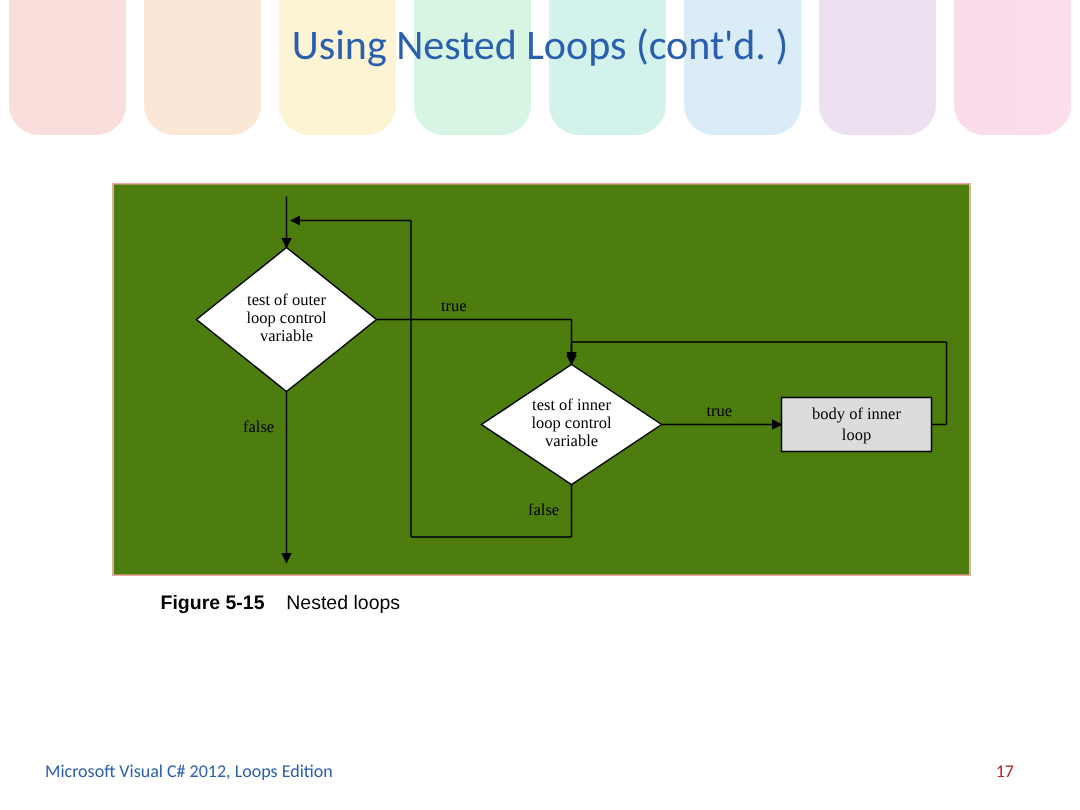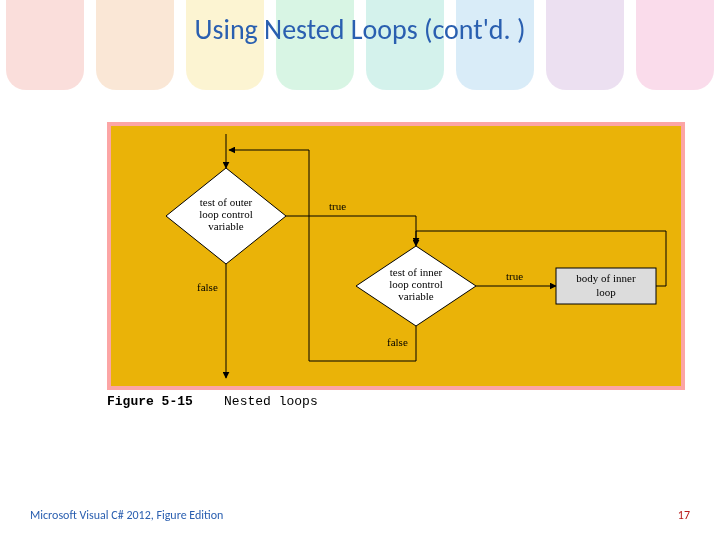--- a/index.html
+++ b/index.html
@@ -36,59 +36,58 @@
     font-size: 28px;
     color: #2a5fb0;
     z-index: 2;
   }
   .figure-frame {
     position: absolute;
     left: 75px;
     top: 122px;
     width: 570px;
     height: 260px;
-    border: 4px solid #fca5a5;
-    background: #eab308;
+    border: 1px solid #fca5a5;
+    background: #4d7c0f;
     z-index: 2;
-    margin-left: 32px;
   }
   .svg-diagram {
     width: 100%;
     height: 100%;
     display: block;
   }
   .diag-text {
     font-family: "Times New Roman", serif;
     font-size: 11px;
     fill: #000;
   }
   .caption {
     position: absolute;
     left: 75px;
     top: 394px;
-    font-family: Liberation Mono, monospace;
+    font-family: Liberation Sans, sans-serif;
     font-size: 13px;
     color: #000;
     z-index: 2;
     padding-left: 32px;
   }
   .caption .fignum {
     font-weight: bold;
   }
   .footer-left {
     position: absolute;
     left: 30px;
     bottom: 18px;
     font-size: 12px;
     color: #2a5fb0;
     z-index: 2;
   }
   .footer-right {
     position: absolute;
-    right: 30px;
+    right: 44px;
     bottom: 18px;
     font-size: 12px;
     color: #b91c1c;
     z-index: 2;
   }
 </style>
 </head>
 <body>
 
 <div class="rainbow-bg">
@@ -151,14 +150,14 @@
 
   </svg>
 </div>
 
 <div class="caption">
   <span class="fignum">Figure 5-15</span>
   <span>&nbsp;&nbsp;</span>
   <span>Nested loops</span>
 </div>
 
-<div class="footer-left">Microsoft Visual C# 2012, Figure Edition</div>
+<div class="footer-left">Microsoft Visual C# 2012, Loops Edition</div>
 <div class="footer-right">17</div>
 
 </body></html>

